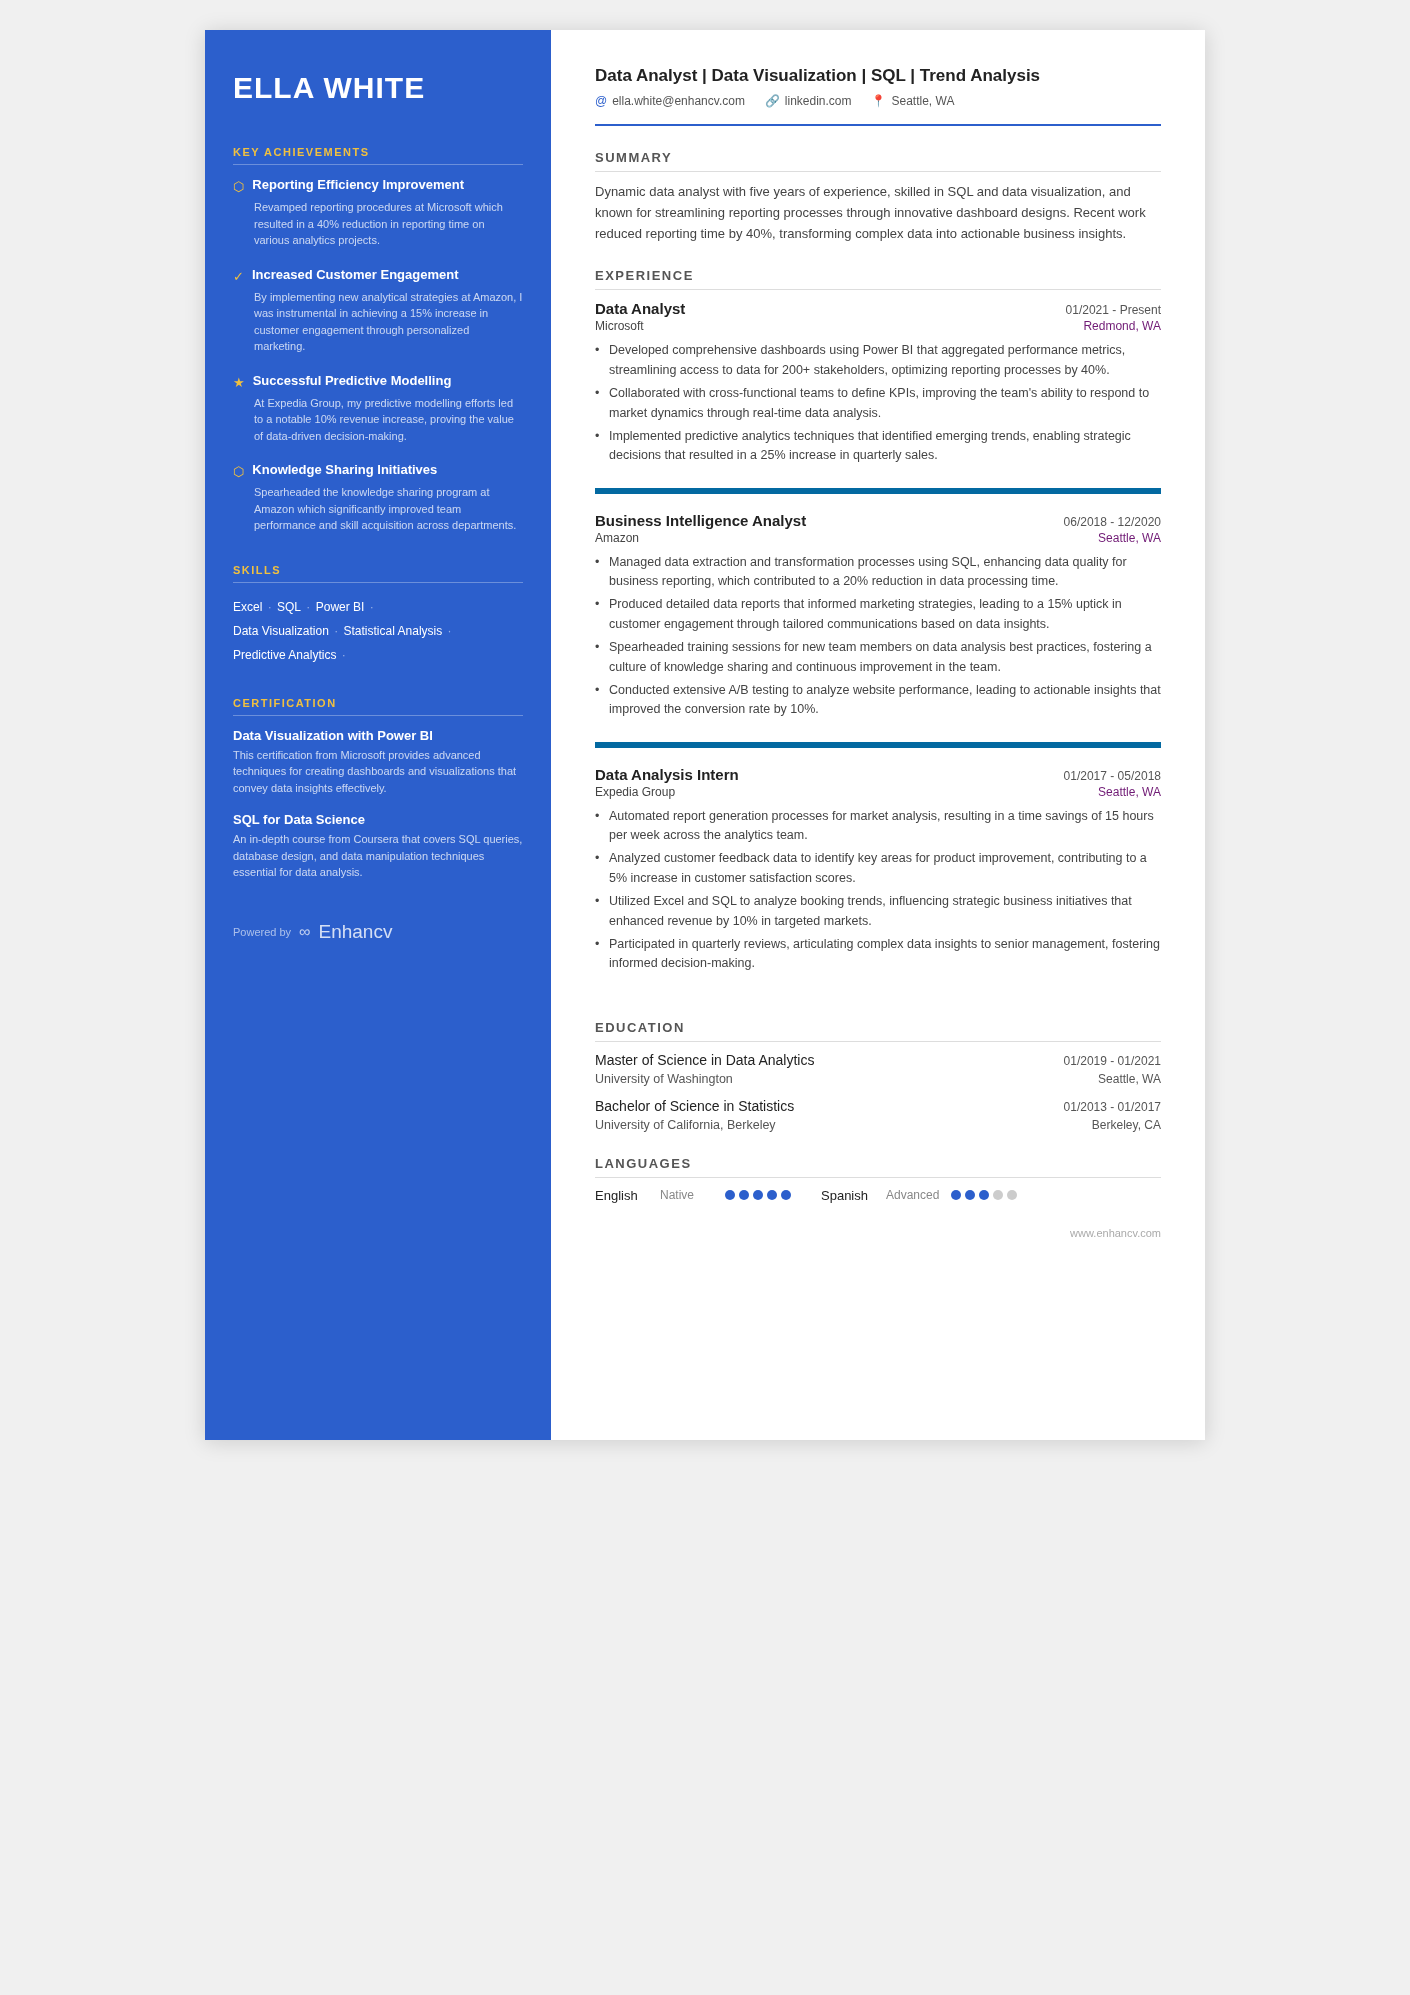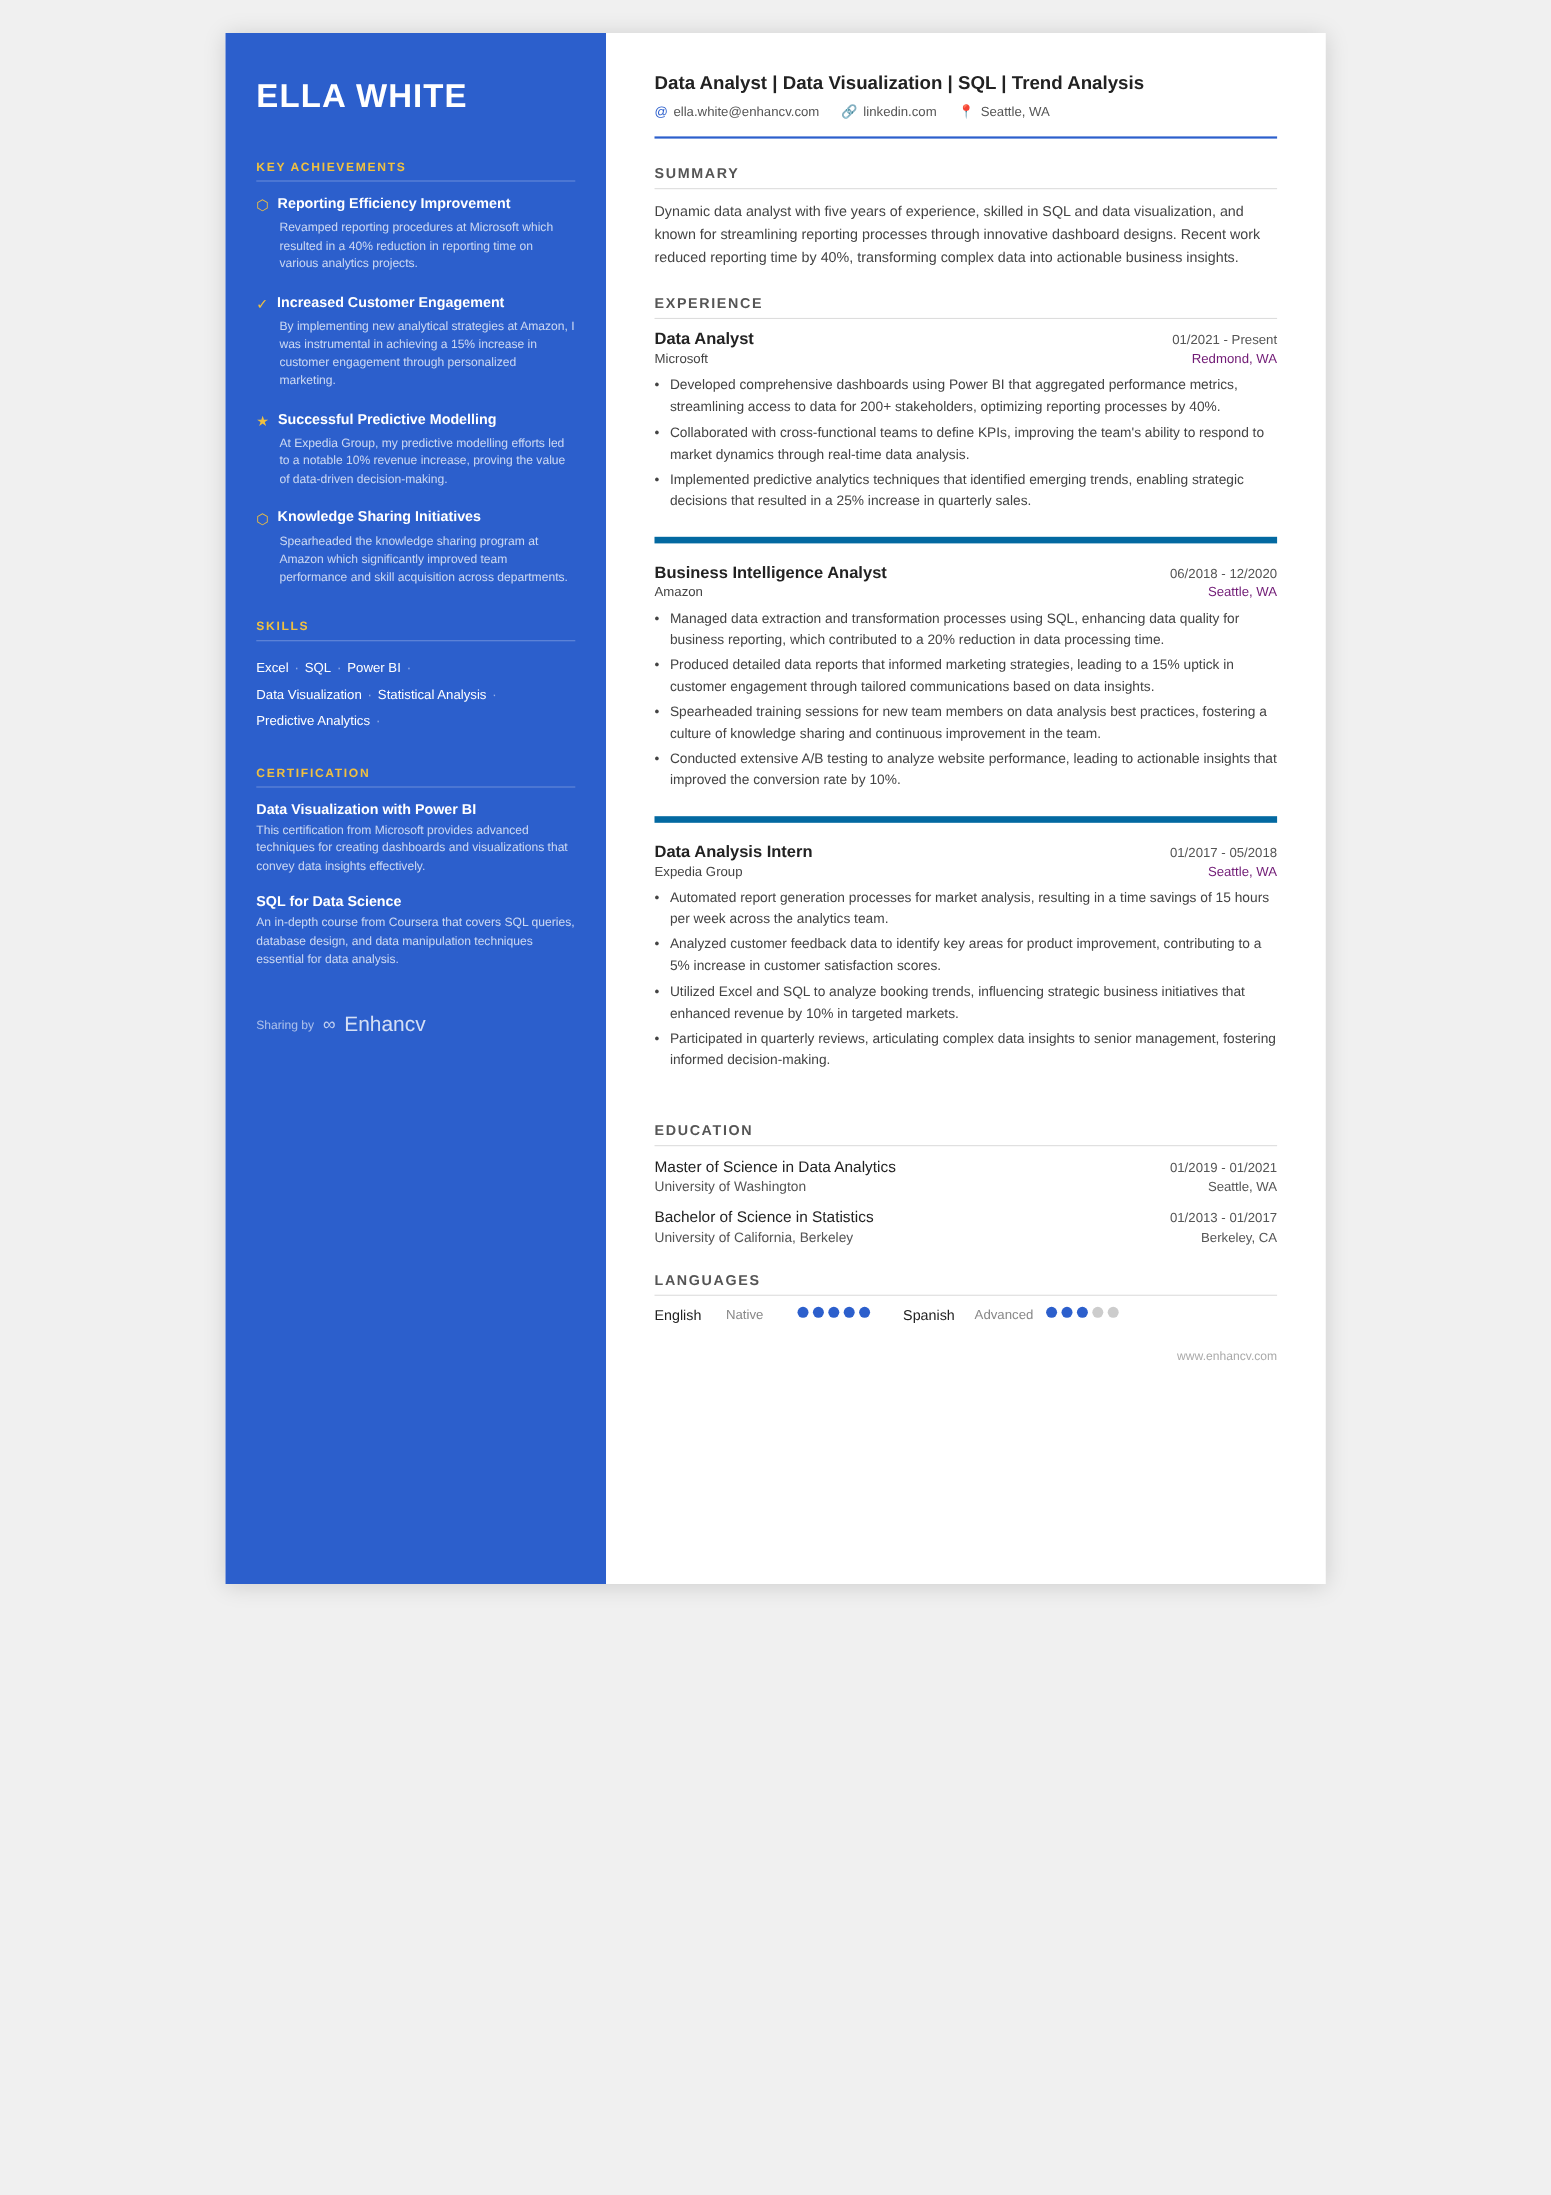--- a/index.html
+++ b/index.html
@@ -251,20 +251,21 @@
       color: #555;
     }
     .lang-row {
       display: flex;
       align-items: center;
       gap: 30px;
       flex-wrap: wrap;
     }
     .lang-item {
       display: flex;
+      align-items: center;
       gap: 10px;
     }
     .lang-name {
       font-size: 13px;
       color: #222;
       font-weight: 500;
       min-width: 55px;
     }
     .lang-level {
       font-size: 12px;
@@ -353,21 +354,21 @@
     <p class="cert-desc">This certification from Microsoft provides advanced techniques for creating dashboards and visualizations that convey data insights effectively.</p>
   </div>
           <div class="cert-item">
     <div class="cert-title">SQL for Data Science</div>
     <p class="cert-desc">An in-depth course from Coursera that covers SQL queries, database design, and data manipulation techniques essential for data analysis.</p>
   </div>
         </div>
     </div>
 
     <div class="powered-by">
-      <span>Sharing by</span>
+      <span>Powered by</span>
       <span style="font-size:16px; color:rgba(255,255,255,0.7);">∞</span>
       <span class="enhancv-logo">Enhancv</span>
     </div>
   </div>
 
   <div class="main-content">
 
     <div class="main-header">
       <div class="main-title">Data Analyst | Data Visualization | SQL | Trend Analysis</div>
       <div class="contact-row">

